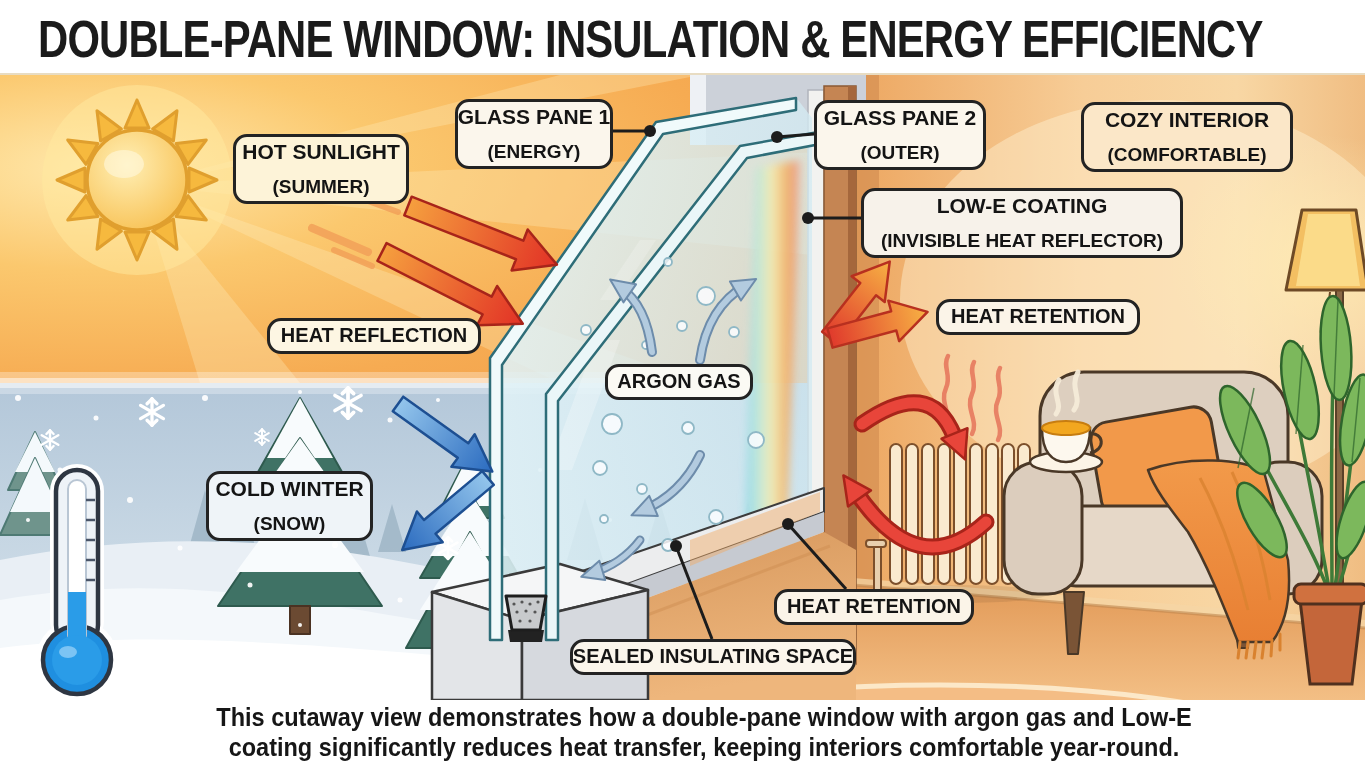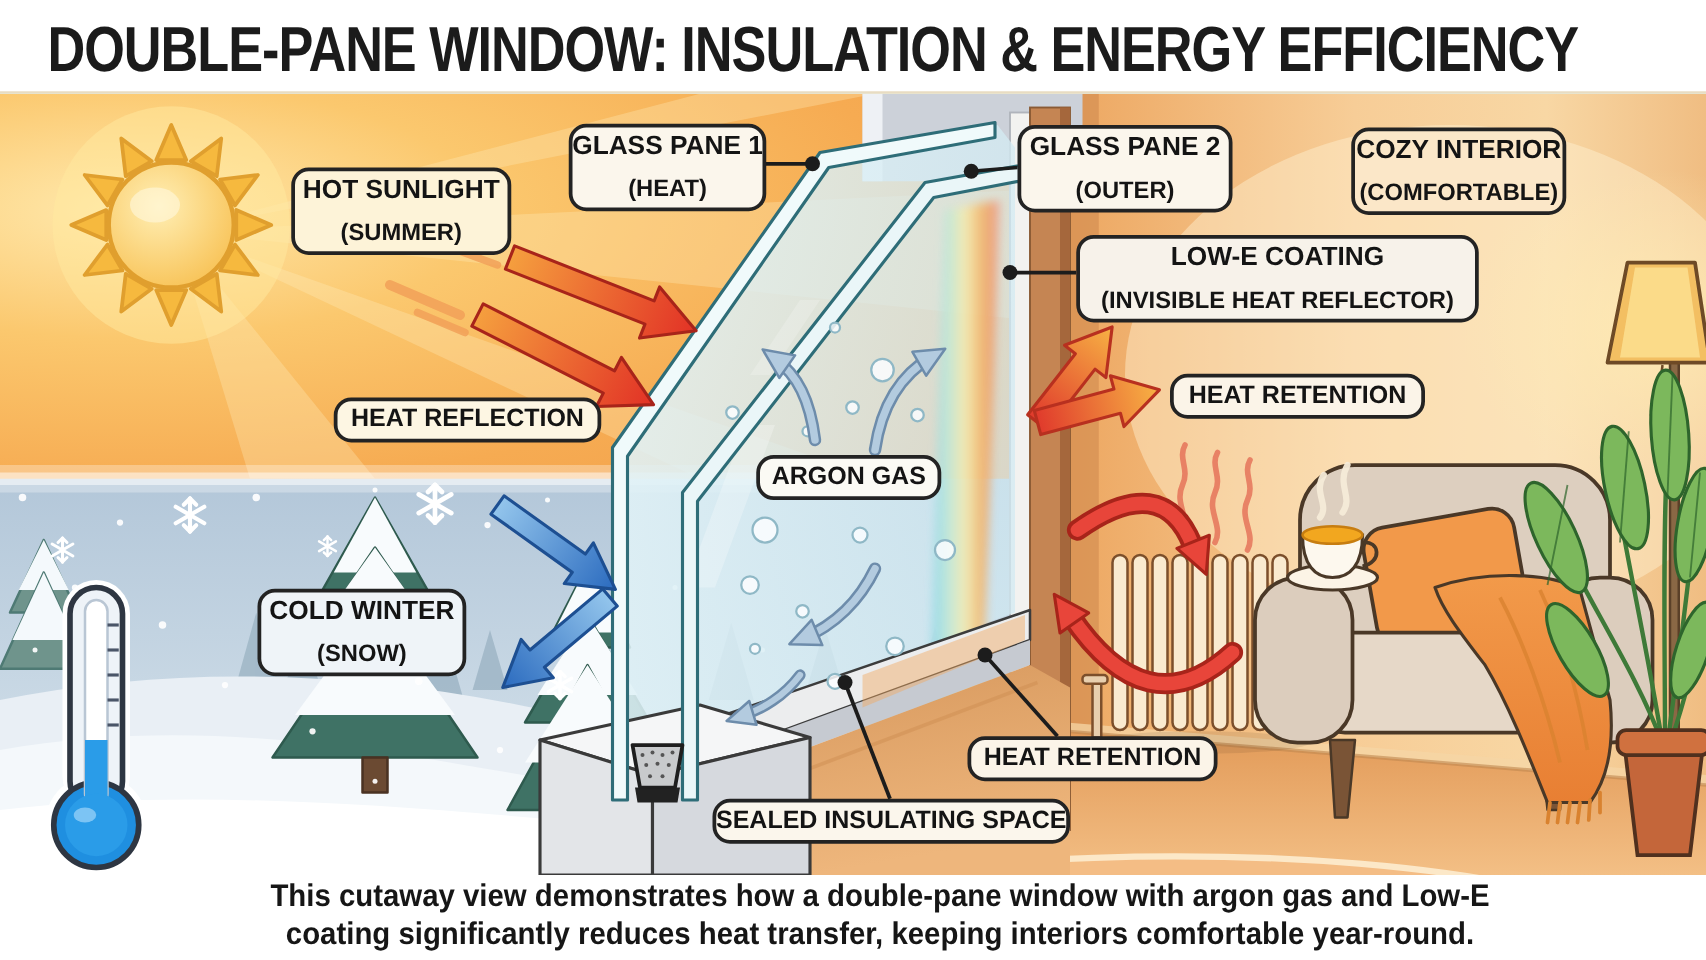--- a/index.html
+++ b/index.html
@@ -532,29 +532,29 @@
 
 <div class="hdr">DOUBLE-PANE WINDOW: INSULATION &amp; ENERGY EFFICIENCY</div>
 
 <div class="label" style="left:233px;top:134px;width:176px;background:#fdf3d8;">
   <span class="l1">HOT SUNLIGHT</span>
   <span class="l2">(SUMMER)</span>
 </div>
 
 <div class="label" style="left:455px;top:99px;width:158px;background:#fbf6ec;">
   <span class="l1">GLASS PANE 1</span>
-  <span class="l2">(HEAT)</span>
+  <span class="l2">(ENERGY)</span>
 </div>
 
 <div class="label" style="left:814px;top:100px;width:172px;background:#fbf6ec;">
   <span class="l1">GLASS PANE 2</span>
   <span class="l2">(OUTER)</span>
 </div>
 
-<div class="label" style="left:1081px;top:102px;width:172px;background:#fbe7c8;">
+<div class="label" style="left:1081px;top:102px;width:212px;background:#fbe7c8;">
   <span class="l1">COZY INTERIOR</span>
   <span class="l2">(COMFORTABLE)</span>
 </div>
 
 <div class="label" style="left:861px;top:188px;width:322px;background:#f7f2ea;">
   <span class="l1">LOW-E COATING</span>
   <span class="l2">(INVISIBLE HEAT REFLECTOR)</span>
 </div>
 
 <div class="label" style="left:251px;top:318px;width:214px;background:#fdf6e3;margin-left:16px;">

